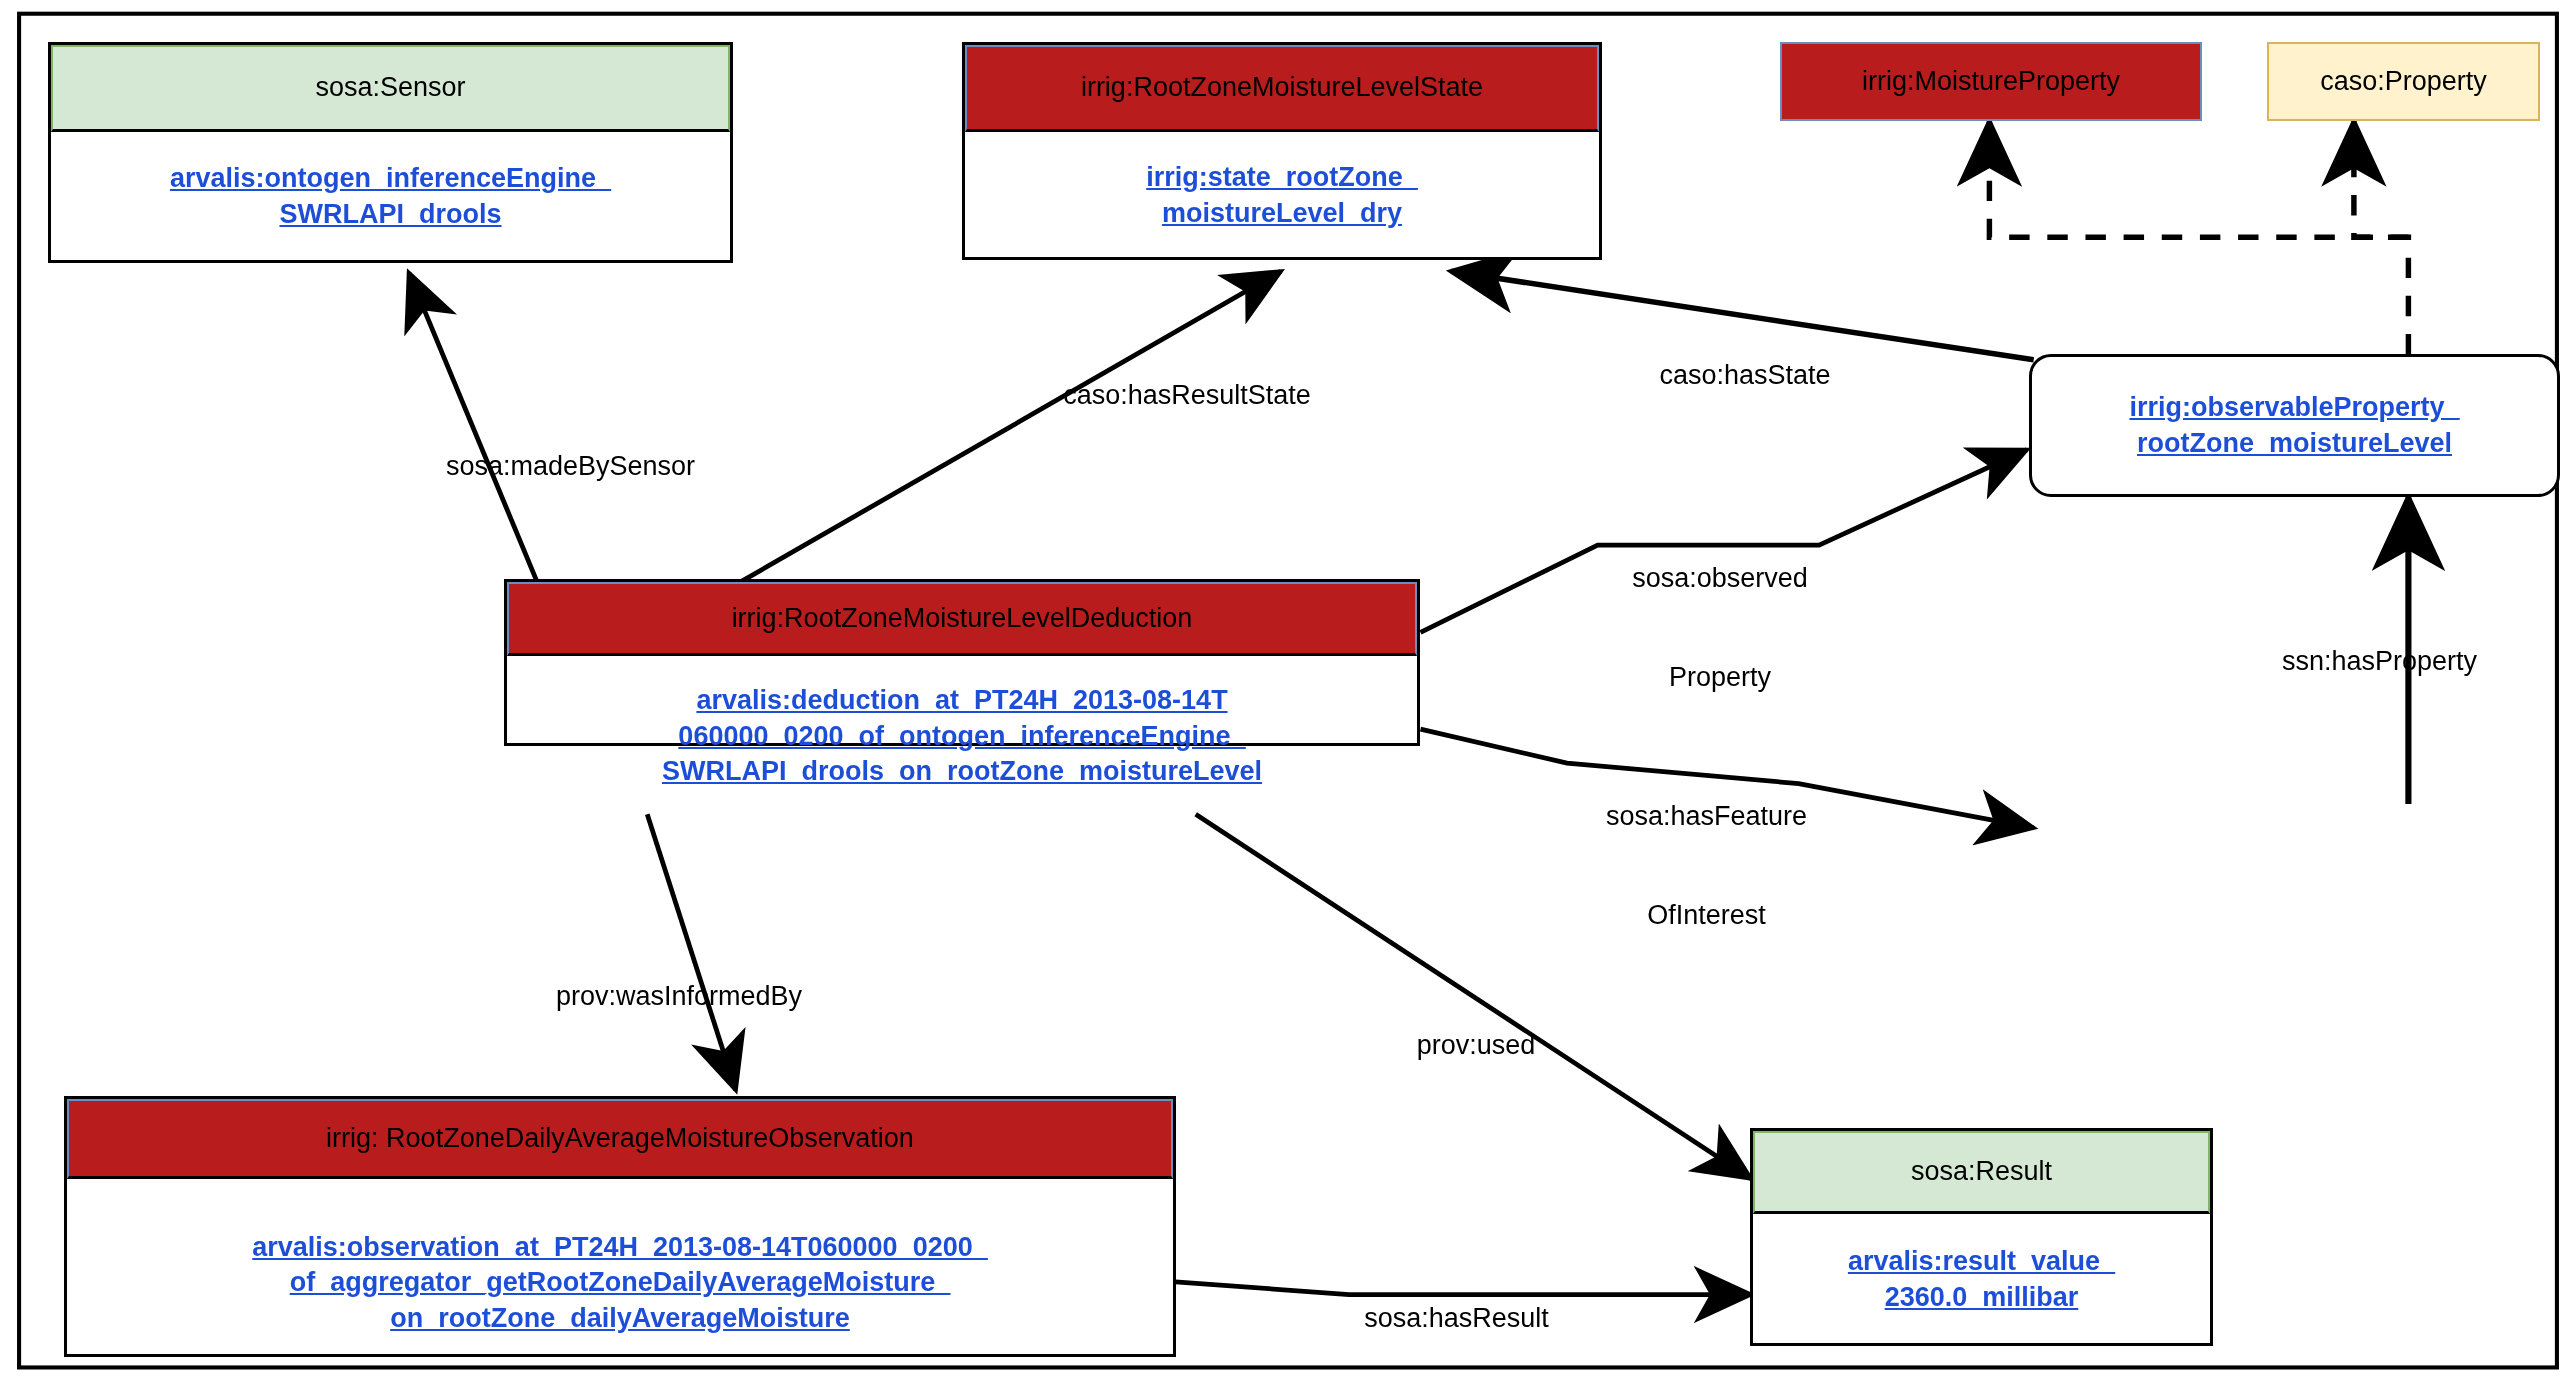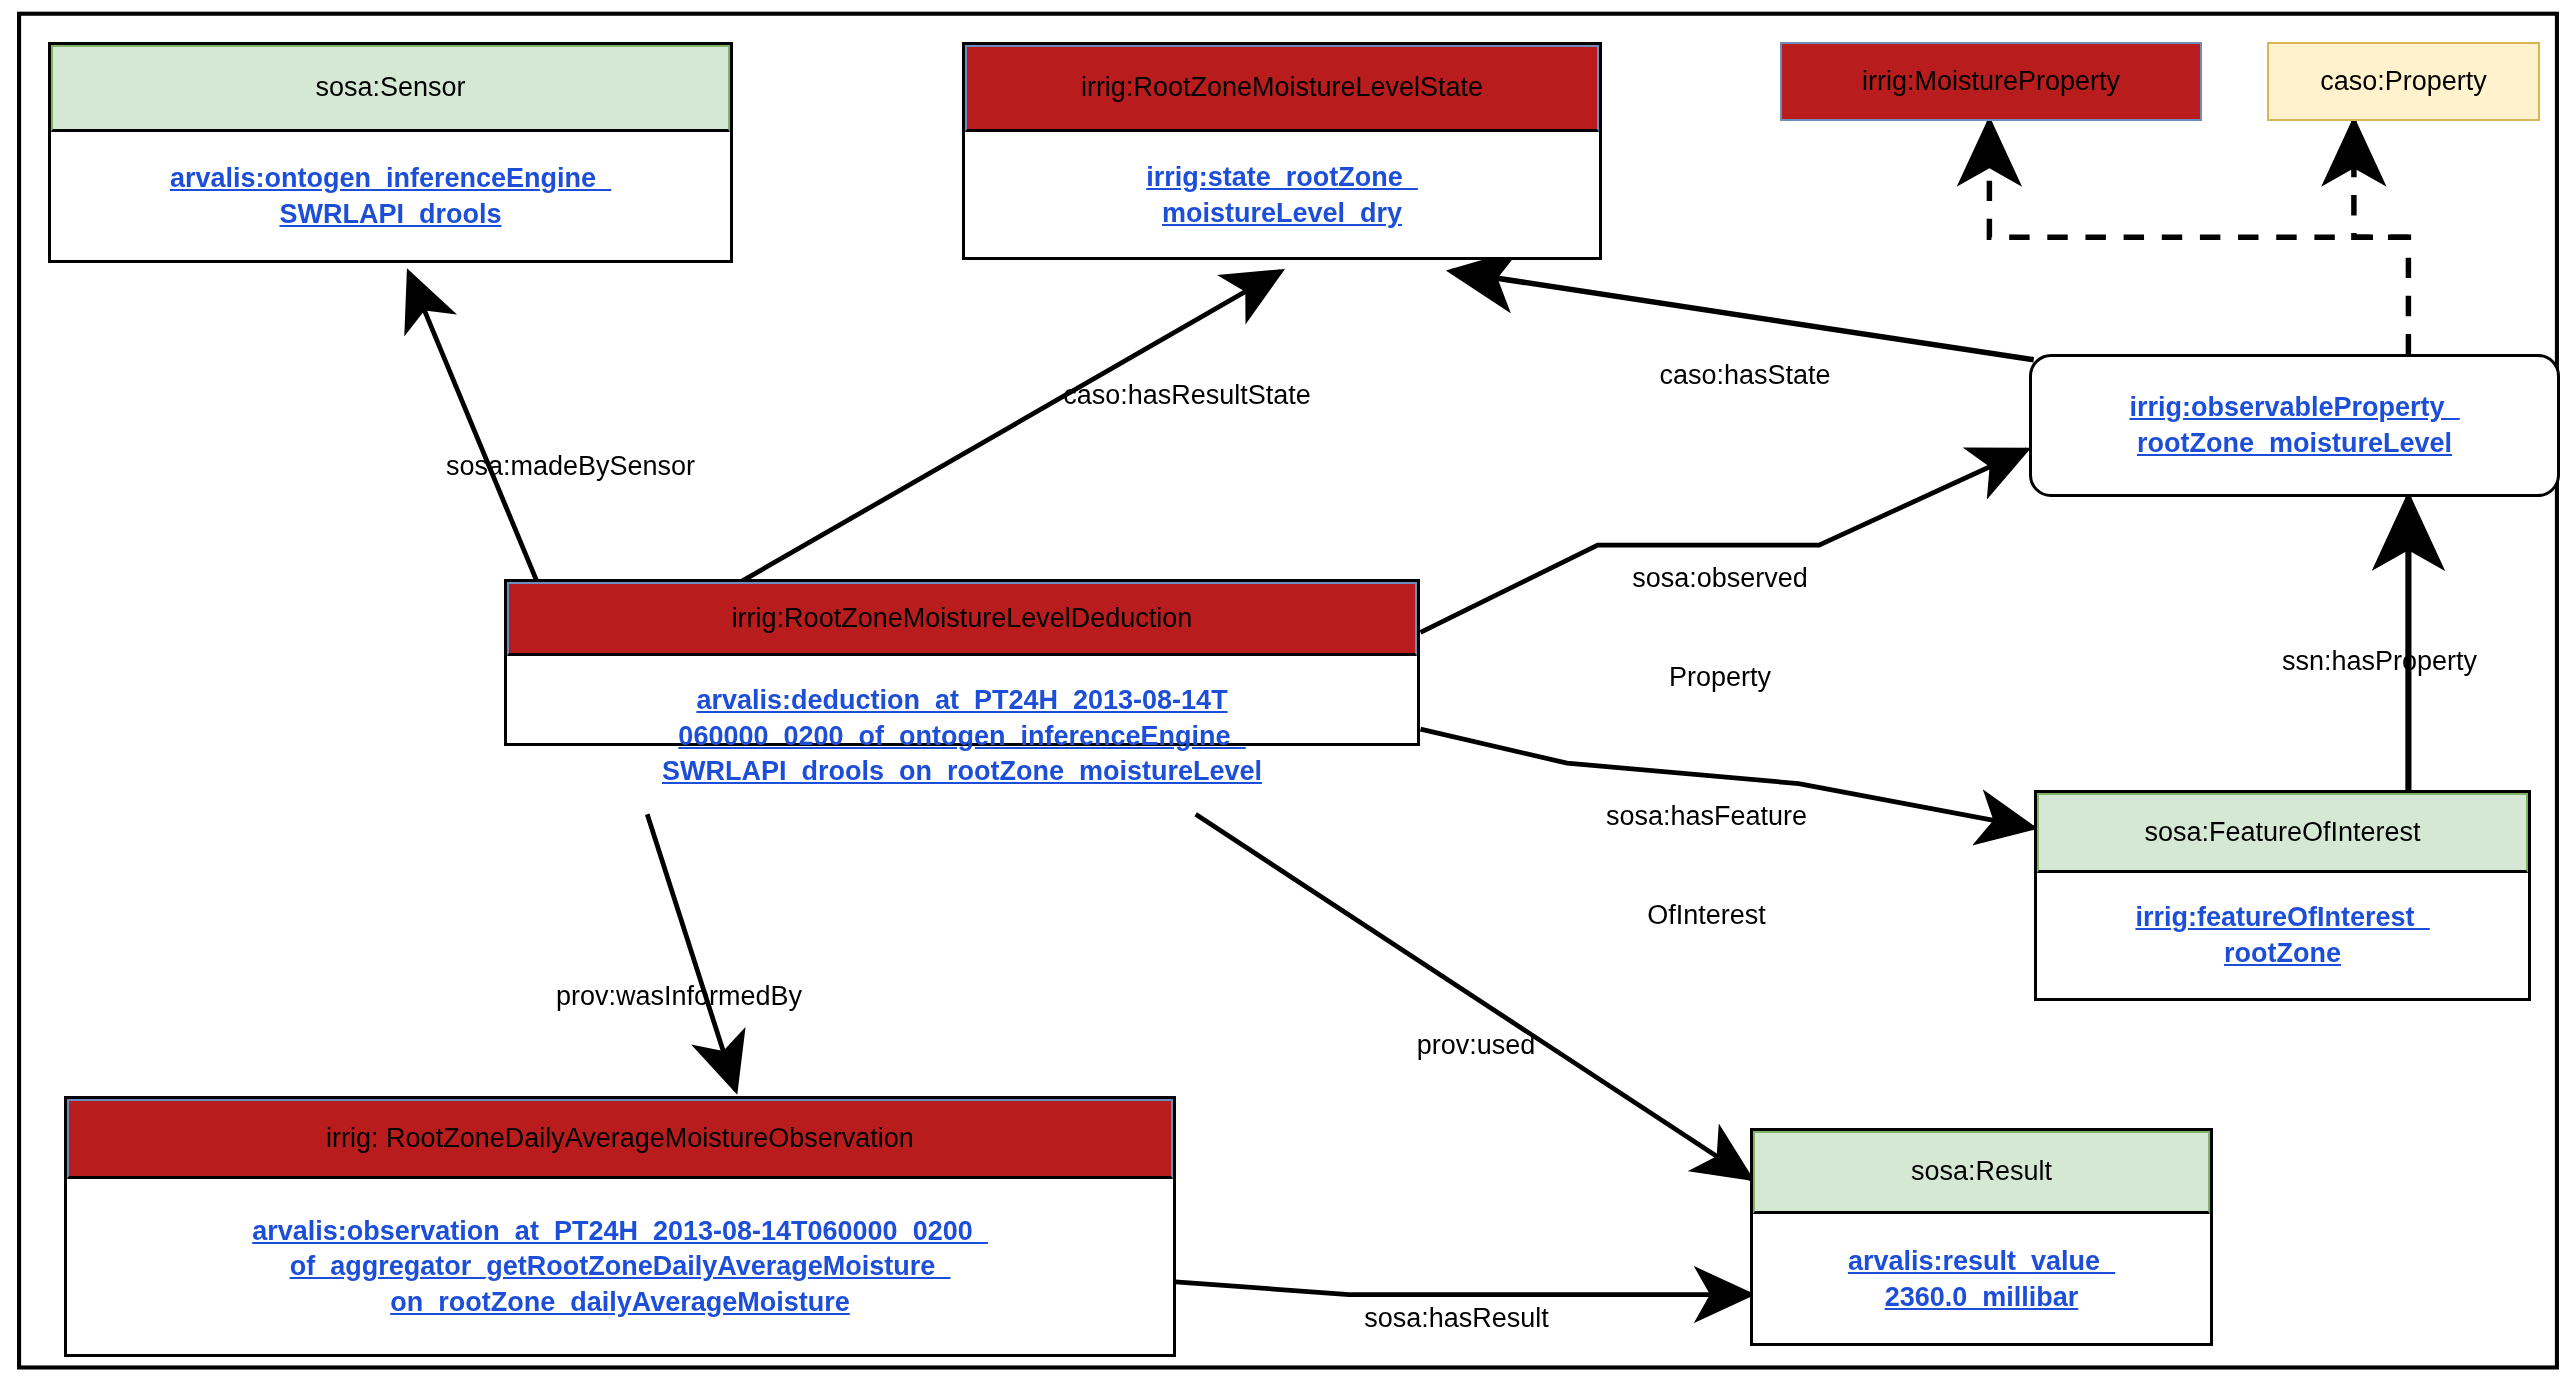--- a/index.html
+++ b/index.html
@@ -180,35 +180,26 @@
     <div class="node-header blue" style="height:74px;">
       <span>irrig:RootZoneMoistureLevelDeduction</span>
     </div>
     <div class="node-body" style="height:161px;">
       <span class="bodyline">arvalis:deduction_at_PT24H_2013-08-14T</span>
       <span class="bodyline">060000_0200_of_ontogen_inferenceEngine_</span>
       <span class="bodyline">SWRLAPI_drools_on_rootZone_moistureLevel</span>
     </div>
   </div>
 
-  <div class="node" style="left:2034px; top:790px; width:497px; height:211px;">
-    <div class="node-header green" style="height:80px;">
-      <span>sosa:FeatureOfInterest</span>
-    </div>
-    <div class="node-body" style="height:126px;">
-      <span class="bodyline">irrig:featureOfInterest_</span>
-      <span class="bodyline">rootZone</span>
-    </div>
-  </div>
 
   <div class="node" style="left:64px; top:1096px; width:1112px; height:261px;">
     <div class="node-header blue" style="height:80px;">
       <span>irrig: RootZoneDailyAverageMoistureObservation</span>
     </div>
-    <div class="node-body" style="height:176px;">
+    <div class="node-body" style="height:176px;margin-top:16px;">
       <span class="bodyline">arvalis:observation_at_PT24H_2013-08-14T060000_0200_</span>
       <span class="bodyline">of_aggregator_getRootZoneDailyAverageMoisture_</span>
       <span class="bodyline">on_rootZone_dailyAverageMoisture</span>
     </div>
   </div>
 
   <div class="node" style="left:1750px; top:1128px; width:463px; height:218px;">
     <div class="node-header green" style="height:83px;">
       <span>sosa:Result</span>
     </div>

